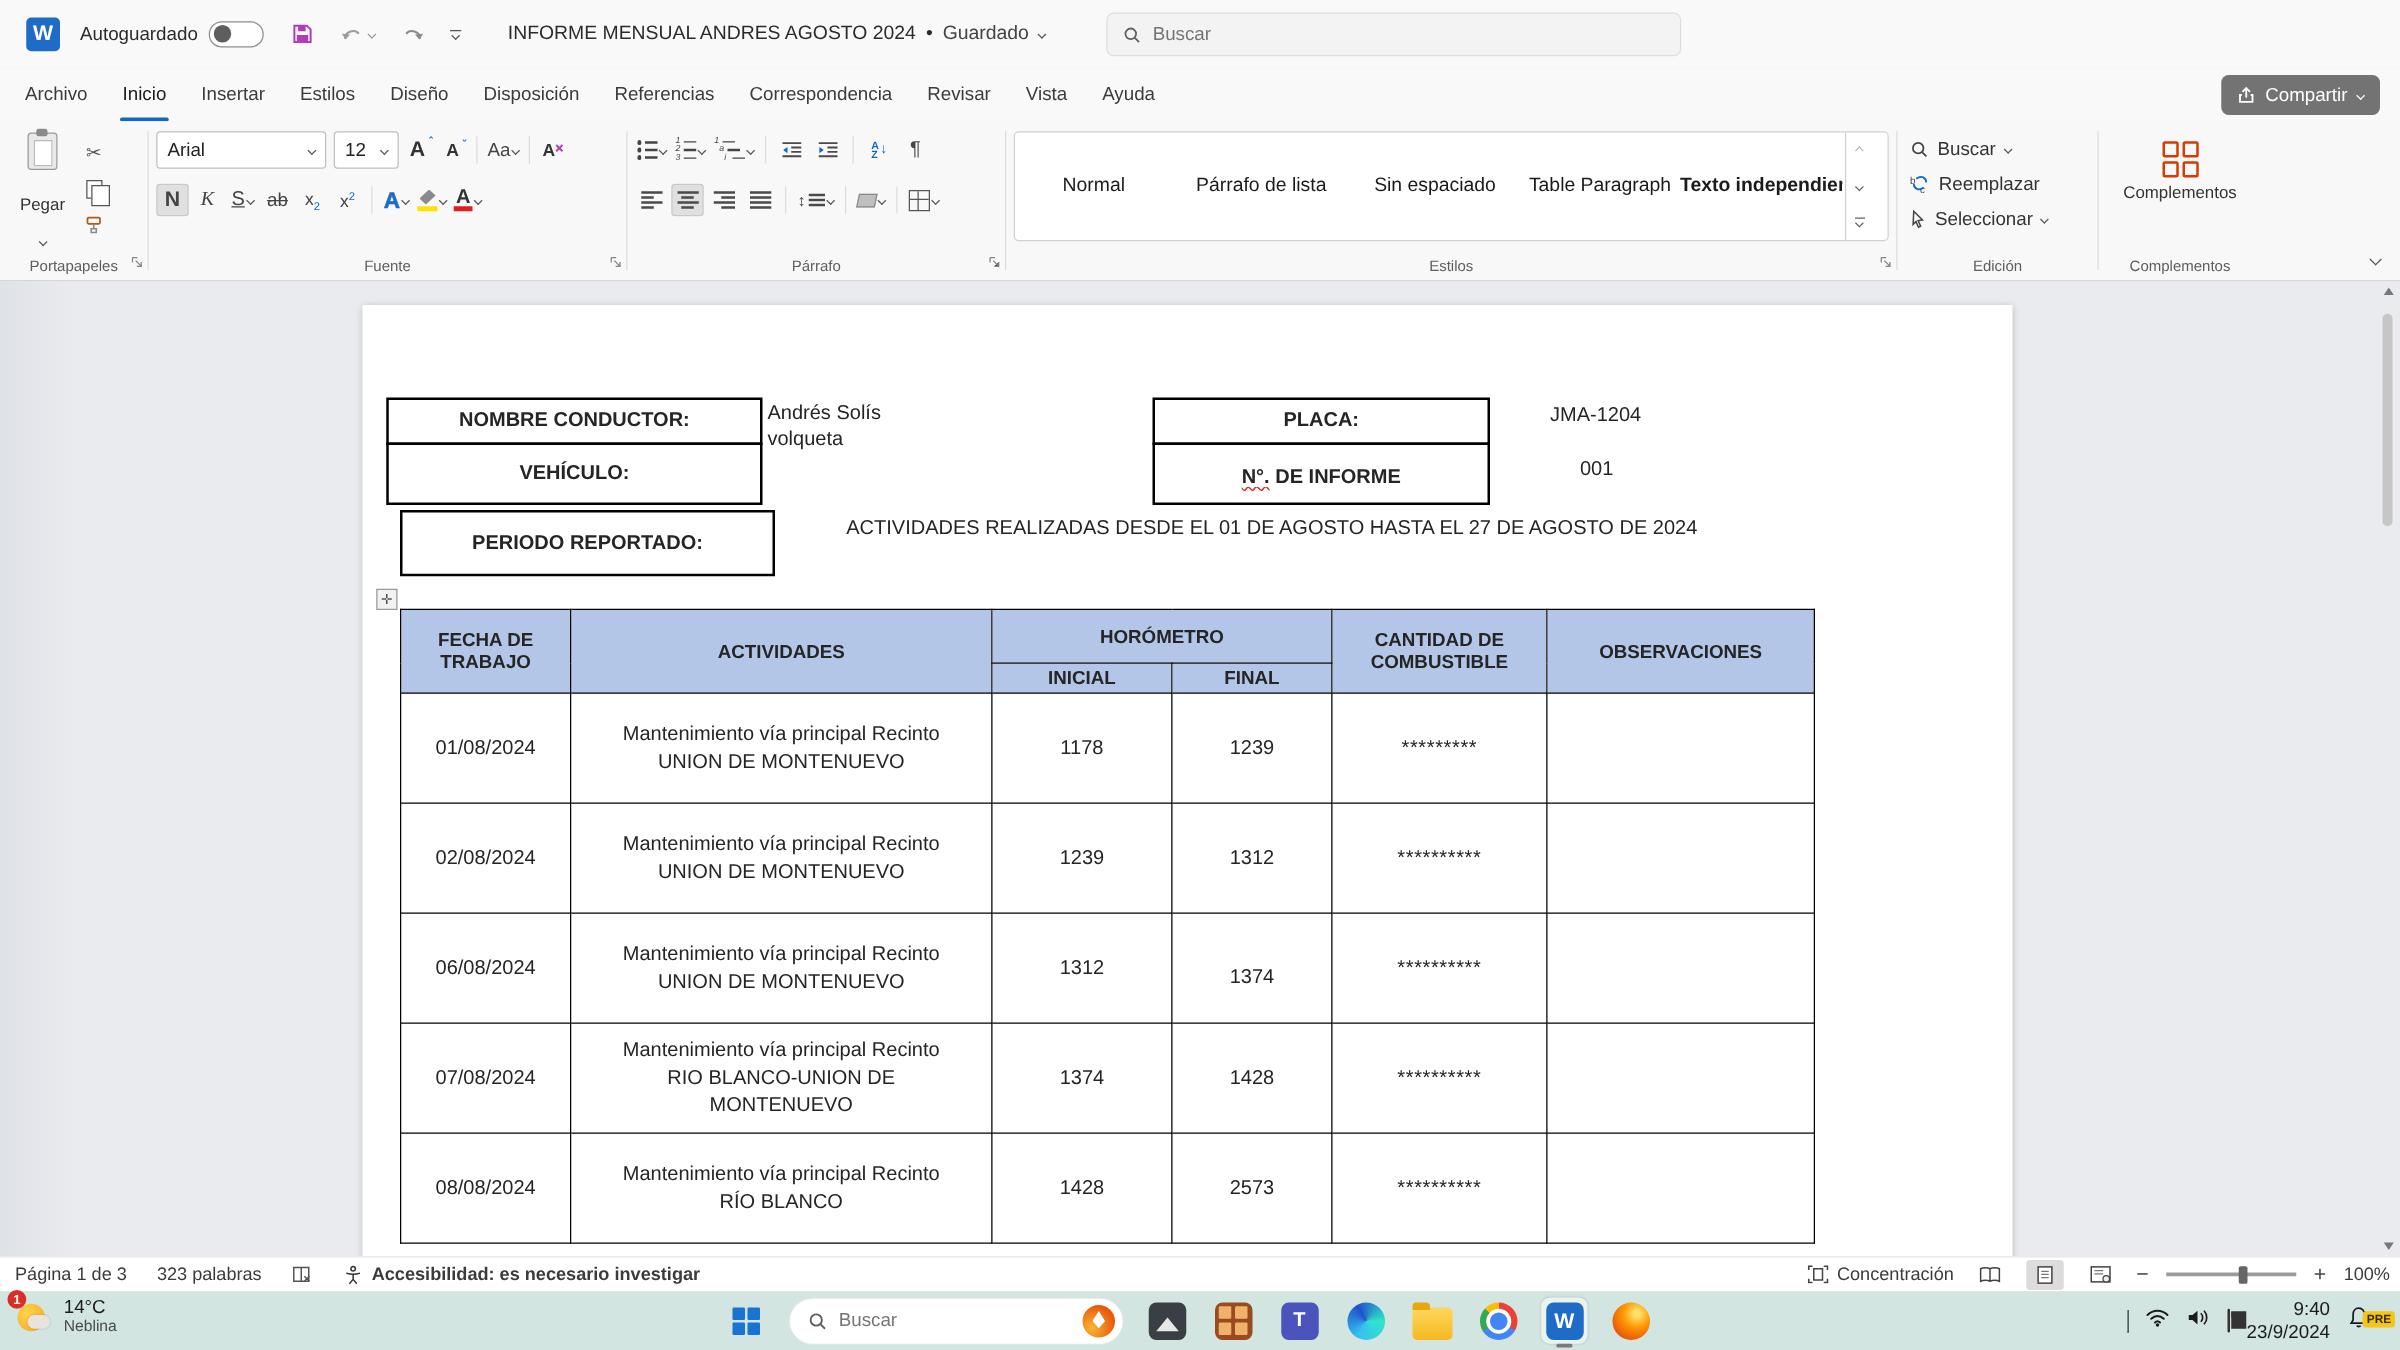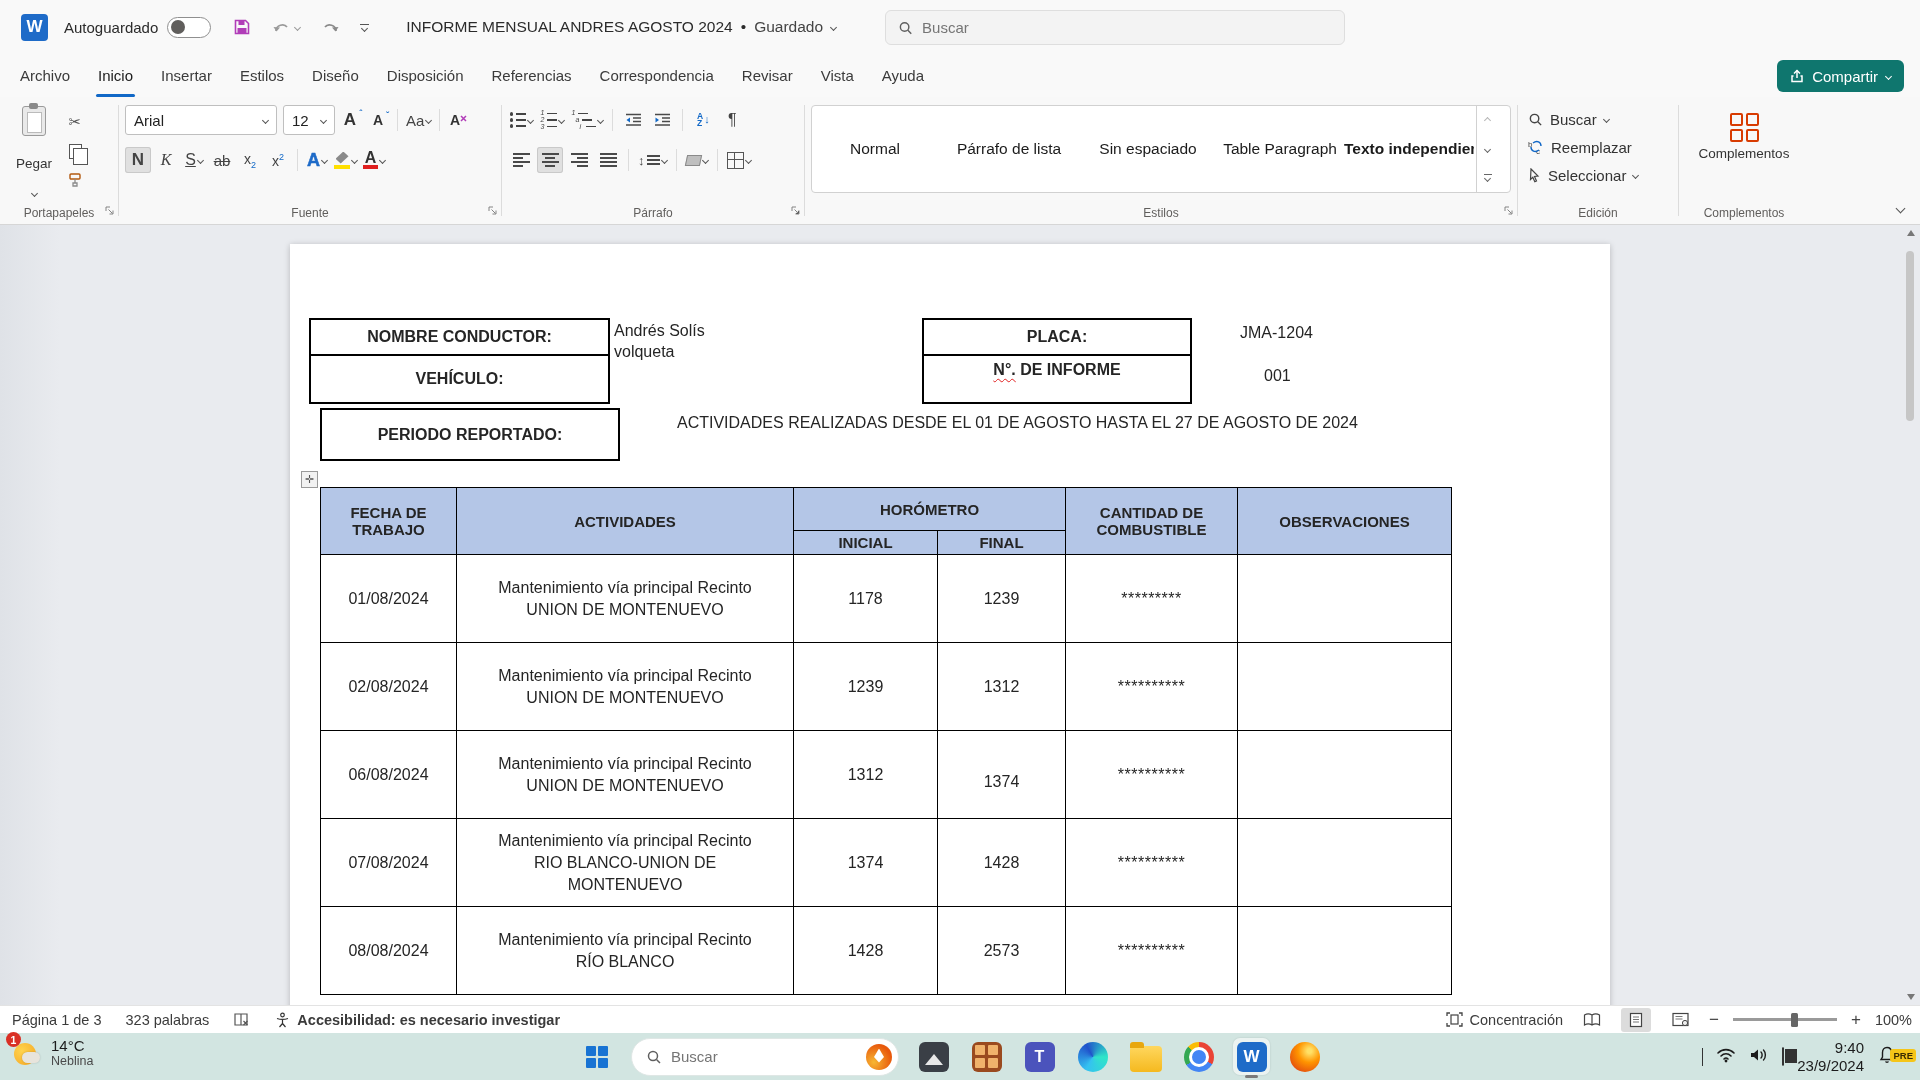--- a/index.html
+++ b/index.html
@@ -30,21 +30,21 @@
   .avatar{width:31px;height:31px;border-radius:50%;background:#A4262C;color:#fff;font-size:12px;font-weight:bold;display:flex;align-items:center;justify-content:center;margin-right:28px}
   .winbtn{width:48px;height:54px;display:flex;align-items:center;justify-content:center;font-size:15px;color:#333}
   .minline{display:inline-block;width:12px;border-top:1.4px solid #333}
   .maxbox{display:inline-block;width:11px;height:11px;border:1.4px solid #333;border-radius:2px}
 
   
   .tabrow{position:absolute;left:0;top:54px;width:1920px;height:43px;background:#F9F9F9;display:flex;align-items:center}
   .rtab{padding:0 14px;font-size:15px;color:#3b3b3b;height:100%;display:flex;align-items:center;position:relative;white-space:nowrap}
   .rtab.active{font-weight:normal;color:#1b1b1b}
   .rtab.active::after{content:"";position:absolute;left:12px;right:12px;bottom:0;height:3px;background:#1168C7;border-radius:2px}
-  .share-btn{position:absolute;right:16px;top:6px;height:32px;background:#0f766e;border-radius:6px;color:#fff;display:flex;align-items:center;gap:8px;padding:0 13px;font-size:15px}
+  .share-btn{position:absolute;right:16px;top:6px;height:32px;background:#737373;border-radius:6px;color:#fff;display:flex;align-items:center;gap:8px;padding:0 13px;font-size:15px}
 
   
   .ribbon{position:absolute;left:0;top:97px;width:1920px;height:128px;background:#F8F8F8;border-bottom:1px solid #D6D6D6;display:flex}
   .rgroup{position:relative;height:100%;padding:6px 6px 24px 6px}
   .glabel{position:absolute;bottom:4px;left:0;right:0;text-align:center;font-size:12px;color:#605E5C;white-space:nowrap}
   .launcher{position:absolute;bottom:5px;right:4px;opacity:.8}
   .rsep{width:1px;background:#DCDCDC;margin:8px 0}
   .sbtn{min-width:26px;height:26px;display:flex;align-items:center;justify-content:center;border-radius:3px;color:#444;gap:2px;padding:0 2px}
   .sbtn.active{background:#E0E0E0;box-shadow:inset 0 0 0 1px #C9C9C9}
   .row1,.row2{display:flex;align-items:center;height:34px;gap:2px}
@@ -309,21 +309,21 @@
       <div class="glabel">Portapapeles</div>
       <span class="launcher"><svg width="9" height="9" viewBox="0 0 9 9">
             <path d="M1 1 h4 M1 1 v4 M3.5 3.5 l4 4 M8 4.5 v3.5 h-3.5" stroke="#666" stroke-width="1" fill="none"></path>
           </svg></span>
     </div>
 
     <div class="rsep"></div>
 
     <div class="rgroup" style="width:382px">
       <div class="row1">
-        <div class="combo" style="width:152px">
+        <div class="combo" style="width:136px">
           <span>Arial</span>
           <i class="chv sm" style="color:#555"></i>
         </div>
         <div class="combo" style="width:52px;margin-left:4px">
           <span>12</span>
           <i class="chv sm" style="color:#555"></i>
         </div>
         <span class="sbtn">
             <span class="fg-a">A<span class="mini">ˆ</span></span>
           </span>
@@ -583,21 +583,21 @@
     <div class="page">
 
 
       <div class="lblbox" style="left:19px;top:74px;width:301px;height:38px">NOMBRE CONDUCTOR:</div>
       <div class="plain" style="left:324px;top:76px">Andrés Solís
 volqueta</div>
       <div class="lblbox" style="left:632px;top:74px;width:270px;height:38px">PLACA:</div>
 
       <div class="lblbox" style="left:19px;top:110px;width:301px;height:50px">VEHÍCULO:</div>
       <div class="plain" style="left:950px;top:78px">JMA-1204</div>
-      <div class="lblbox" style="left:632px;top:110px;width:270px;height:50px;align-items:flex-start;padding-top:5px">
+      <div class="lblbox" style="left:632px;top:110px;width:270px;height:50px;align-items:center;padding-top:5px">
         <span><span class="squig">N°.</span><span> DE INFORME</span></span>
       </div>
       <div class="plain" style="left:974px;top:121px">001</div>
 
       <div class="lblbox" style="left:30px;top:164px;width:300px;height:53px">PERIODO REPORTADO:</div>
       <div class="plain" style="left:387px;top:168px;width:748px;white-space:normal">ACTIVIDADES REALIZADAS DESDE EL 01 DE AGOSTO HASTA EL 27 DE AGOSTO DE 2024</div>
 
       <div class="move-handle">✛</div>
 
       <table class="main">

